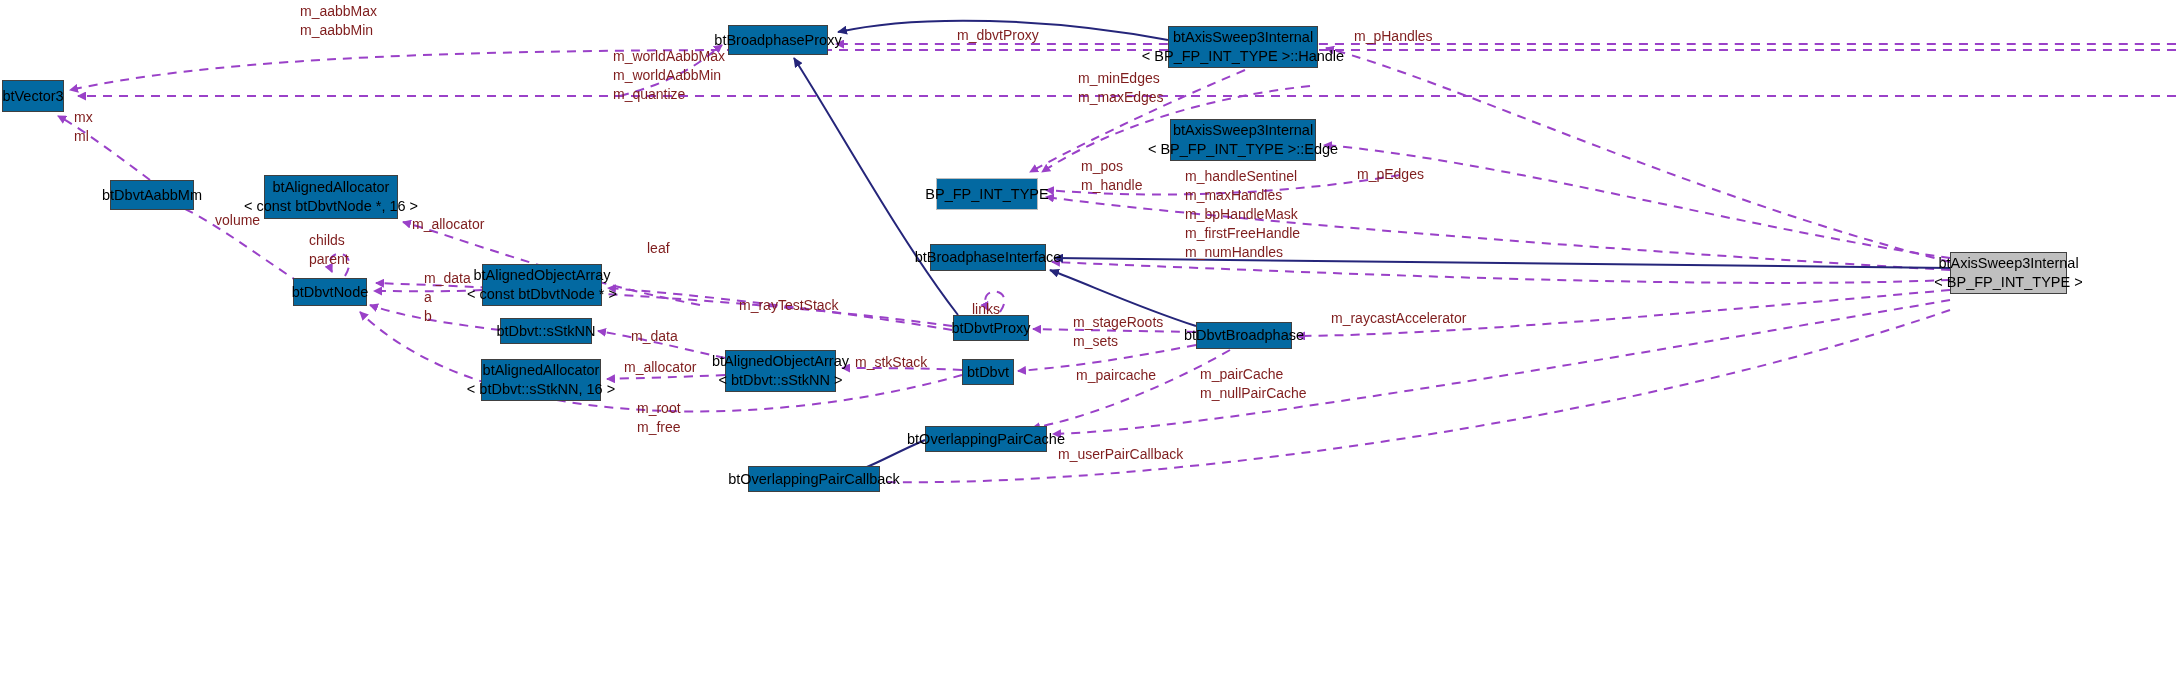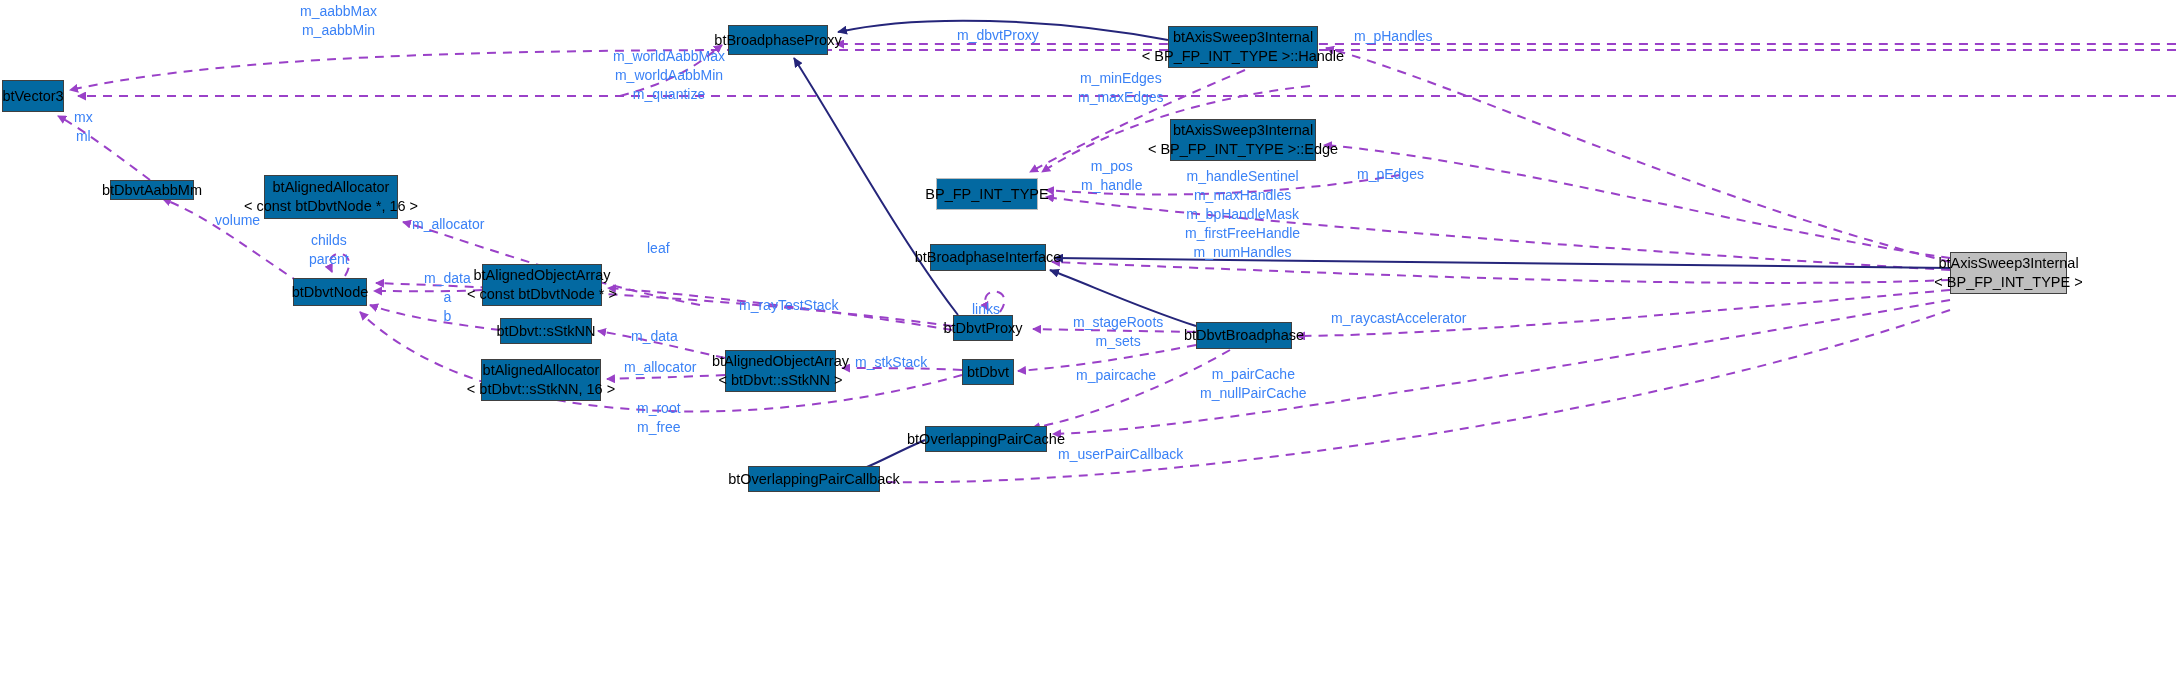--- a/index.html
+++ b/index.html
@@ -44,26 +44,26 @@
     background: #bfbfbf;
     border-color: #404040;
   }
   .node.faint {
     border-color: #bcbcbc;
   }
   .node .l2 { display: block; }
   .edge-label {
     position: absolute;
     font-size: 14px;
-    color: #3b82f6;
+    color: #7f1d1d;
     white-space: nowrap;
     z-index: 6;
     background: transparent;
     line-height: 1.35;
-    text-align: center;
+    text-align: left;
   }
 </style>
 </head>
 <body>
 
 <div id="diagram">
 
   <svg id="edge-layer" viewBox="0 0 2176 685" xmlns="http://www.w3.org/2000/svg">
     <defs>
       <marker id="ah-u" markerWidth="9" markerHeight="9" refX="8" refY="4.5" orient="auto" markerUnits="userSpaceOnUse">
@@ -148,21 +148,21 @@
       <path d="M1196,326 C1140,308 1090,285 1050,270"></path>
 
       <path d="M925,440 C890,455 870,468 848,474"></path>
     </g>
   </svg>
 
   <div class="node" style="left:2px;top:80px;width:62px;height:32px;">
     <span>btVector3</span>
   </div>
 
-  <div class="node" style="left:110px;top:180px;width:84px;height:20px;">
+  <div class="node" style="left:110px;top:180px;width:84px;height:30px;">
     <span>btDbvtAabbMm</span>
   </div>
 
   <div class="node" style="left:264px;top:175px;width:134px;height:44px;">
     <span>btAlignedAllocator</span>
     <span class="l2">&lt; const btDbvtNode *, 16 &gt;</span>
   </div>
 
   <div class="node" style="left:293px;top:278px;width:74px;height:28px;">
     <span>btDbvtNode</span>
@@ -192,21 +192,21 @@
   </div>
 
   <div class="node faint" style="left:936px;top:178px;width:102px;height:32px;">
     <span>BP_FP_INT_TYPE</span>
   </div>
 
   <div class="node" style="left:930px;top:244px;width:116px;height:27px;">
     <span>btBroadphaseInterface</span>
   </div>
 
-  <div class="node" style="left:953px;top:315px;width:60px;height:26px;">
+  <div class="node" style="left:953px;top:315px;width:76px;height:26px;">
     <span>btDbvtProxy</span>
   </div>
 
   <div class="node" style="left:962px;top:359px;width:52px;height:26px;">
     <span>btDbvt</span>
   </div>
 
   <div class="node" style="left:1196px;top:322px;width:96px;height:27px;">
     <span>btDbvtBroadphase</span>
   </div>

